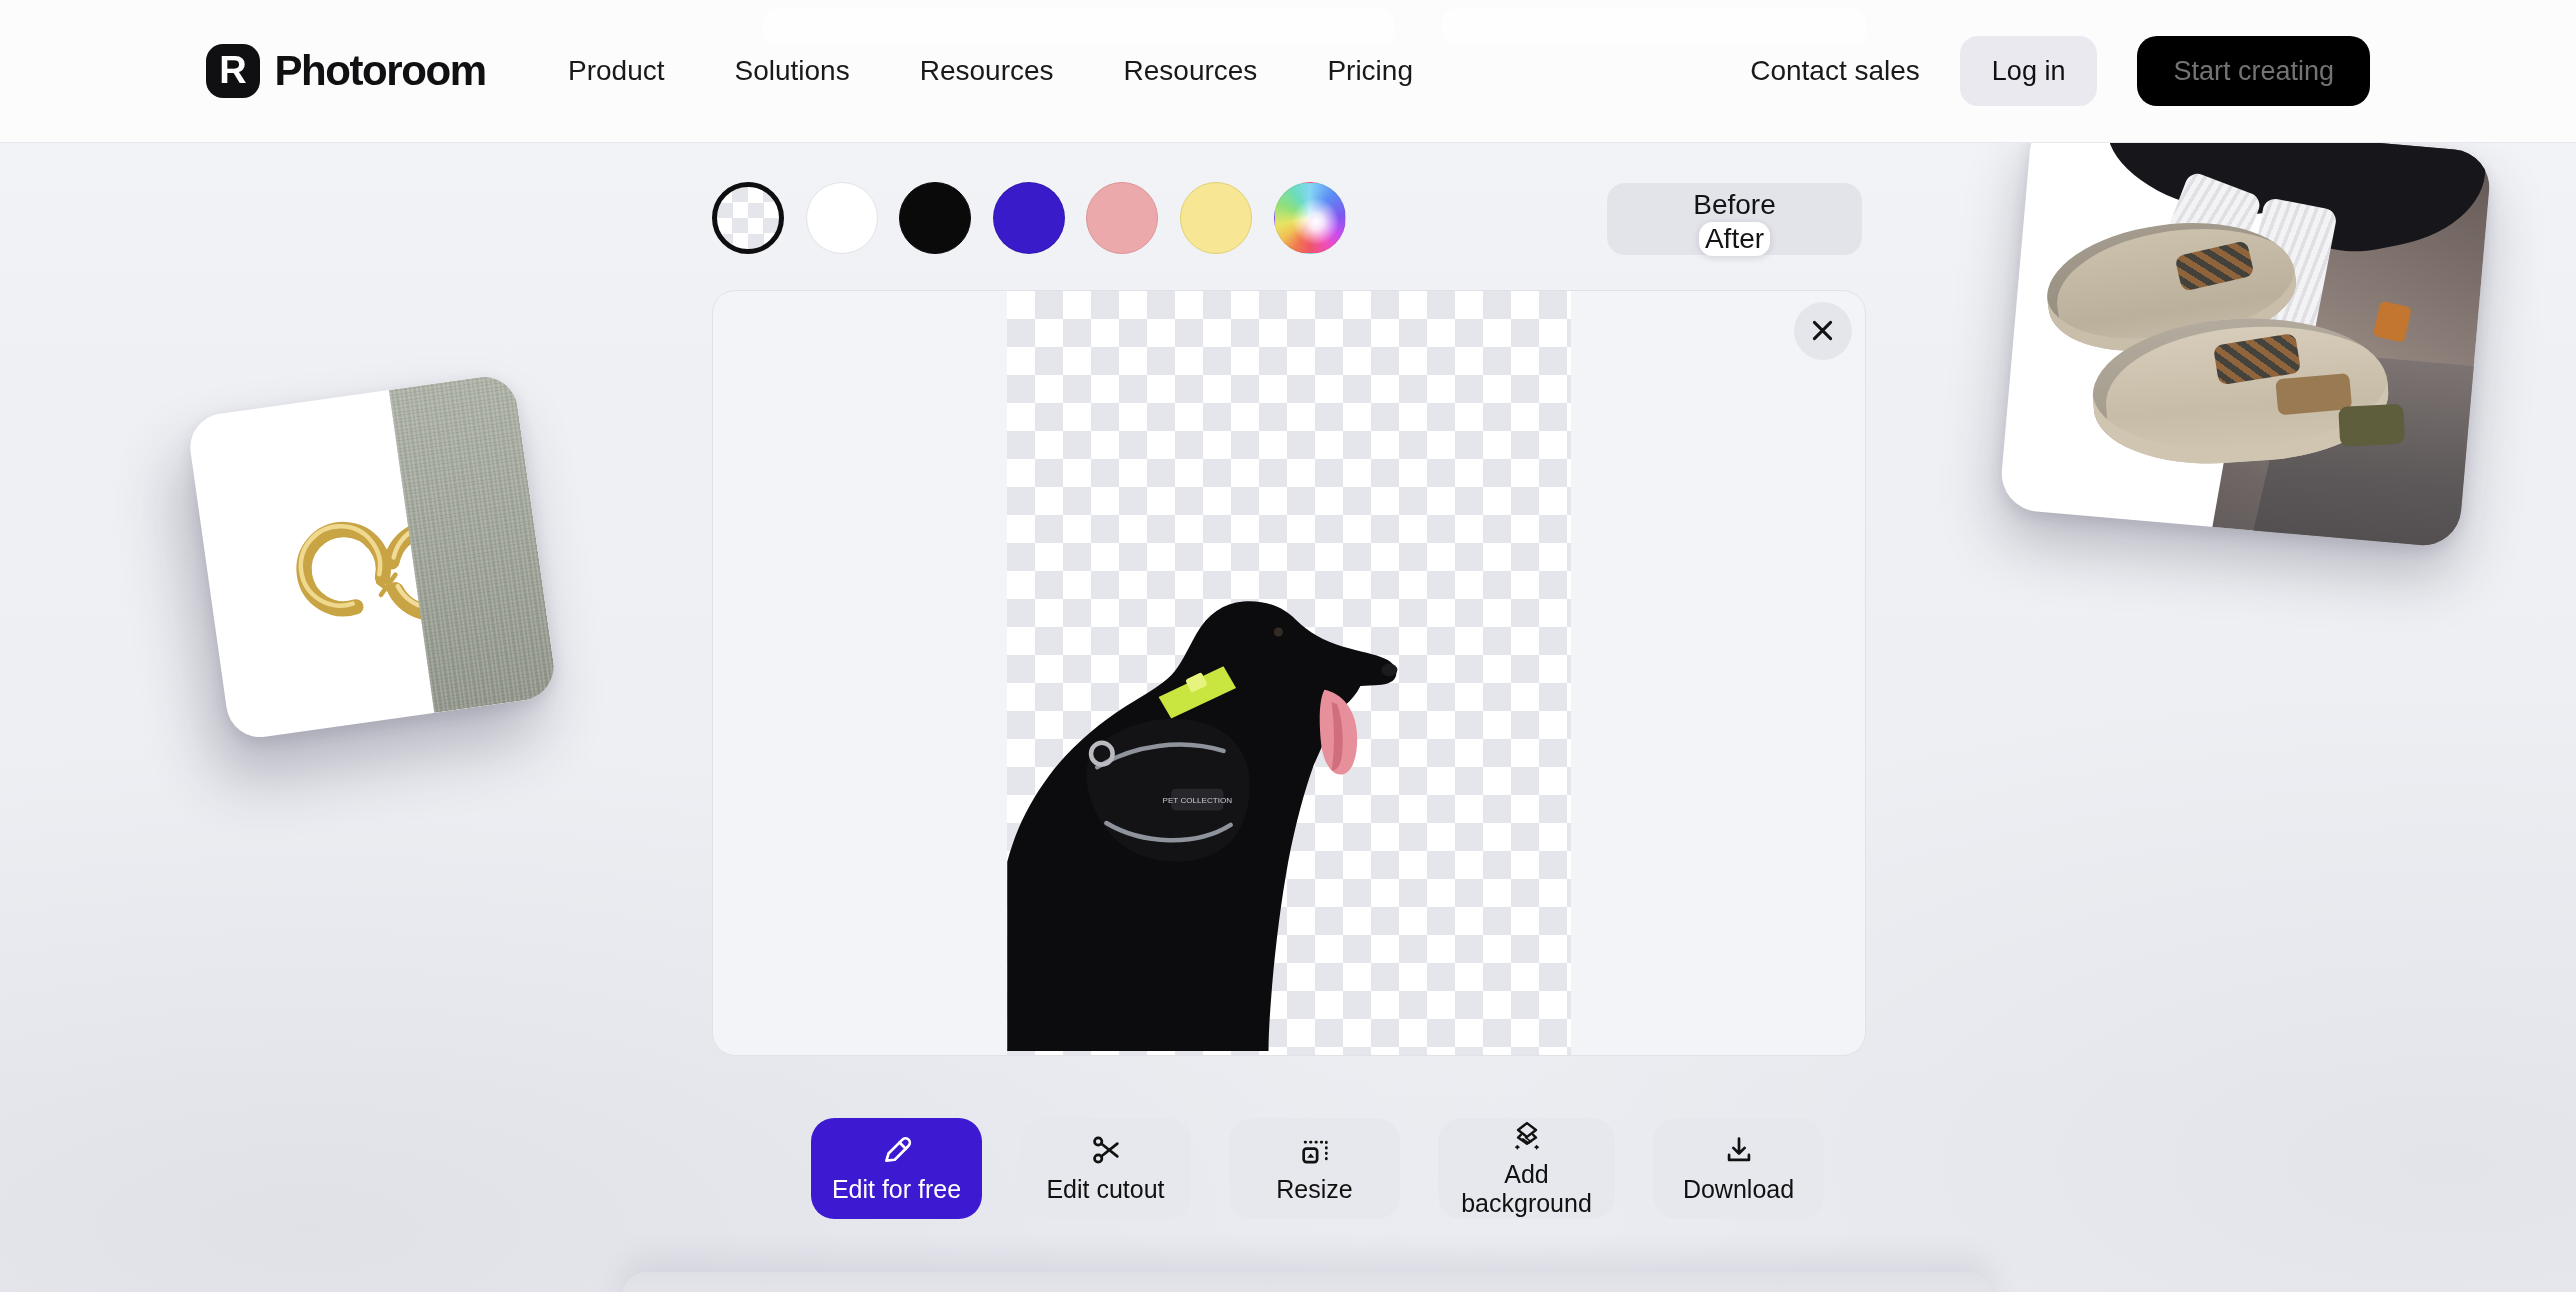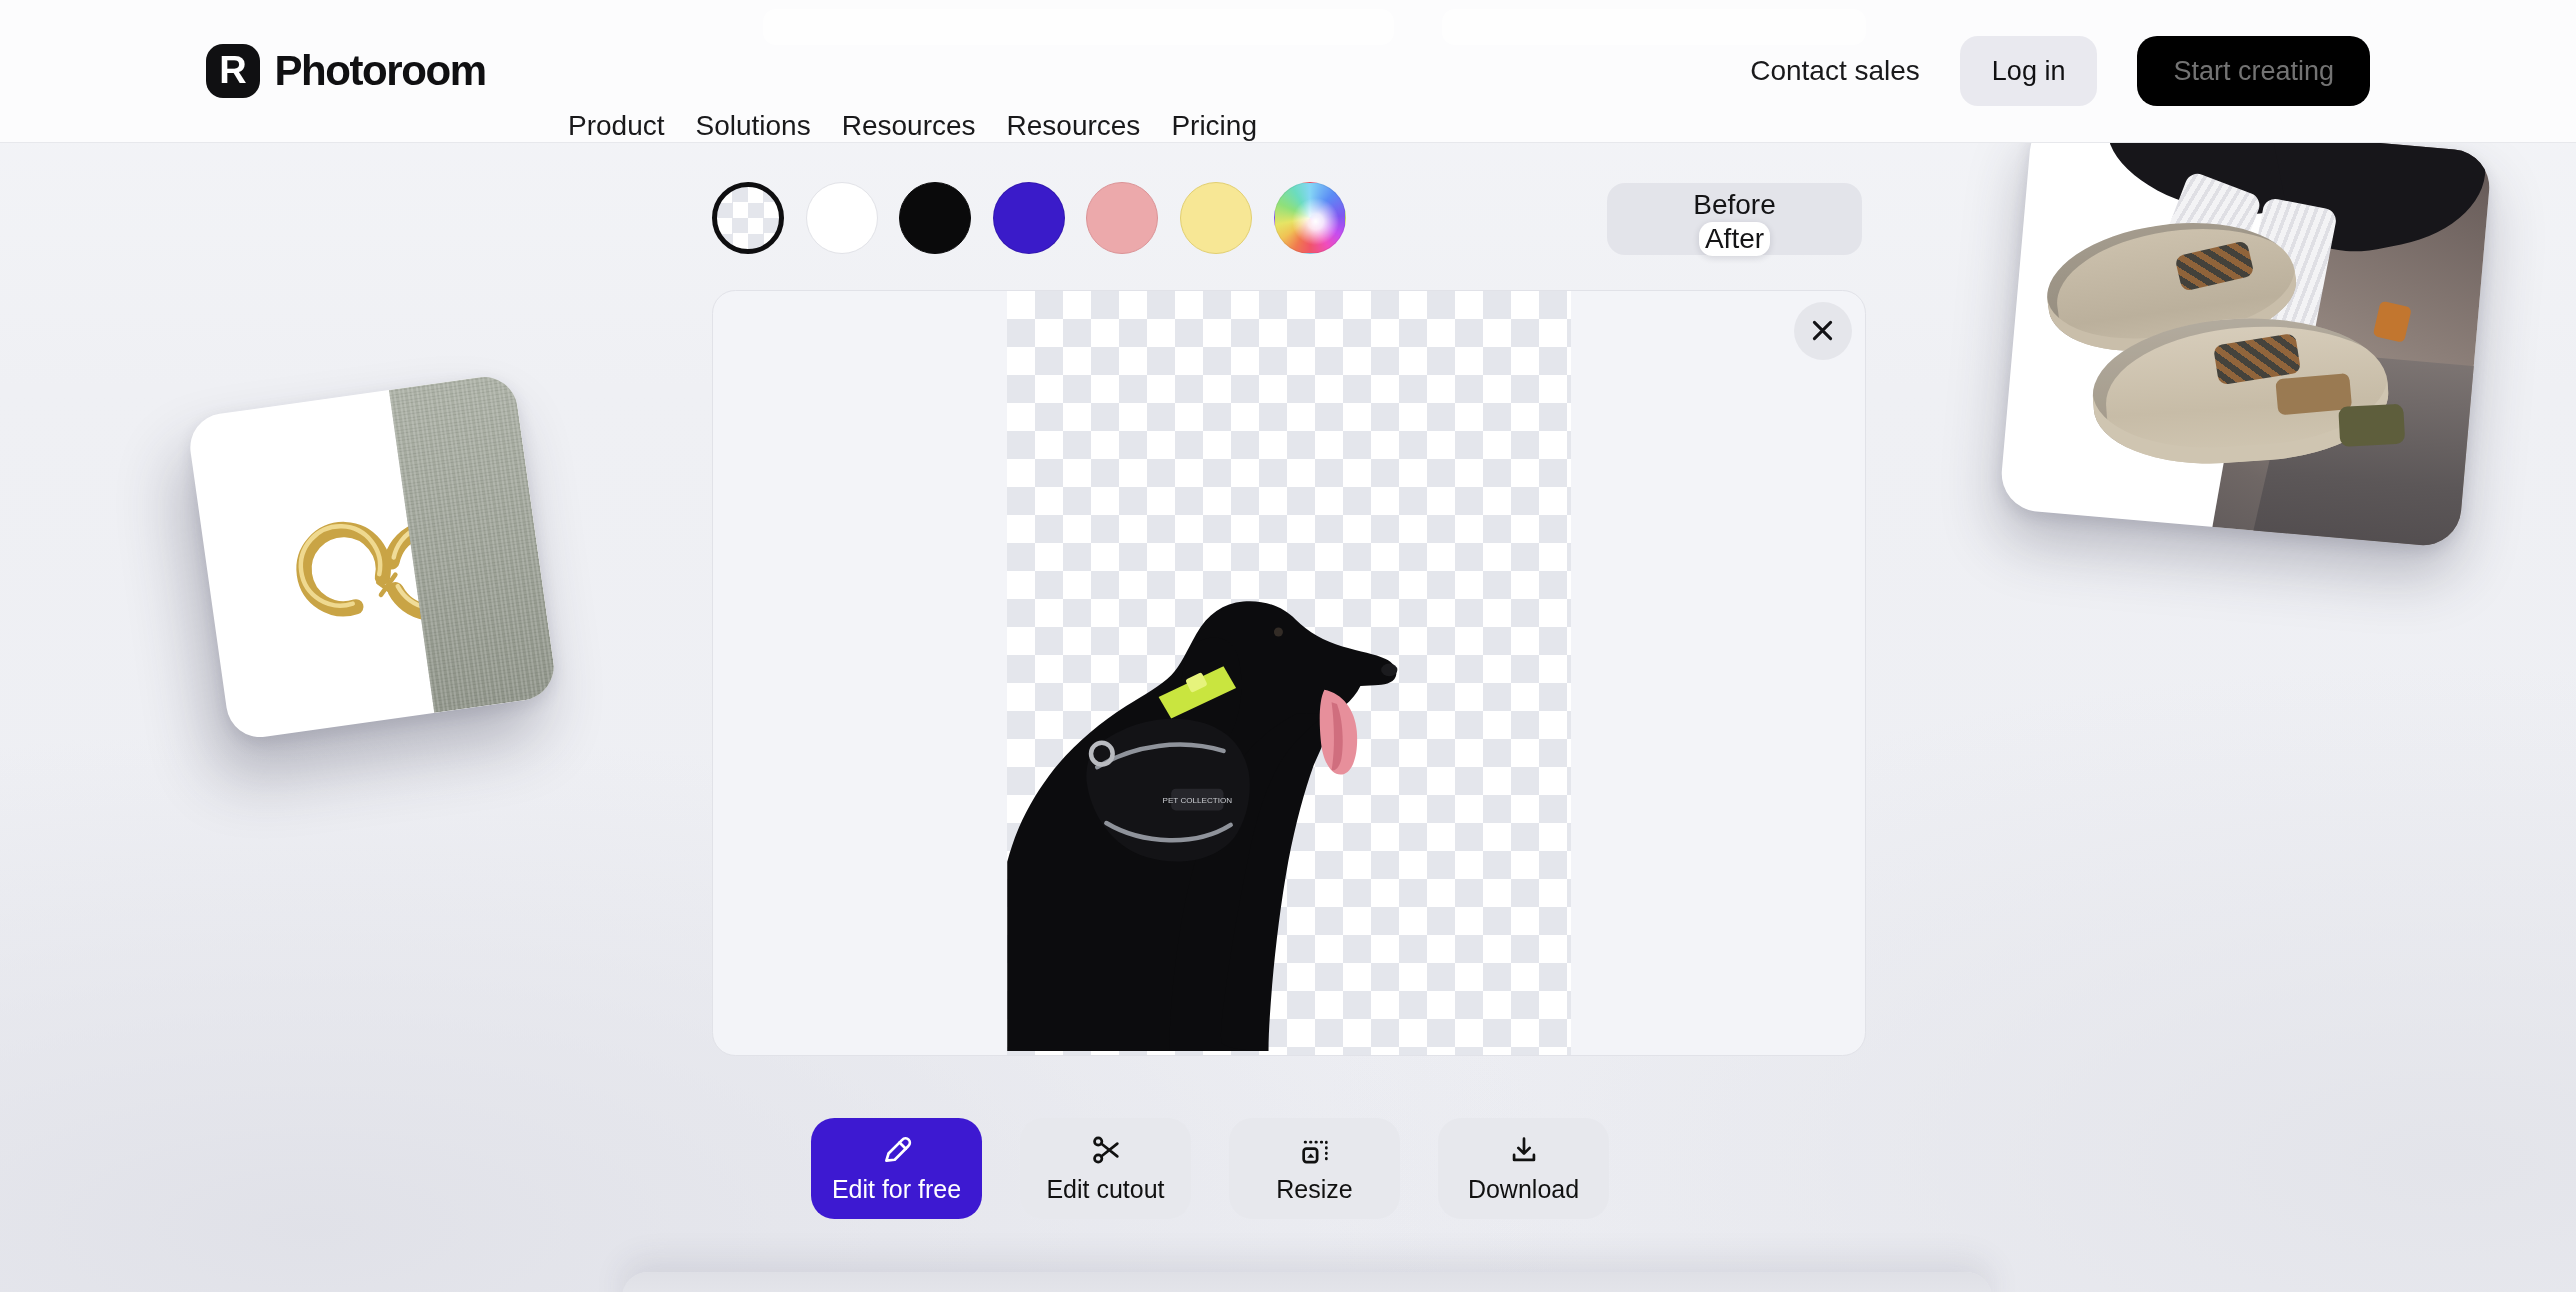--- a/index.html
+++ b/index.html
@@ -17,21 +17,21 @@
   }
 
   
   .header{position:absolute;top:0;left:0;width:2576px;height:142px;background:#FCFCFD;
     border-bottom:0.9px solid #E7E8EC;z-index:50;}
   .ghost-tab{position:absolute;top:9px;height:36px;border-radius:12.6px;background:rgba(255,255,255,.6);}
   .logo-group{position:absolute;left:206px;top:0;height:142px;display:flex;align-items:center;gap:14.4px;cursor:pointer;}
   .logo-mark{width:54px;height:54px;background:#101012;border-radius:17px;display:flex;align-items:center;justify-content:center;}
   .logo-mark span{color:#fff;font-size:38px;font-weight:800;line-height:1;transform:translateY(-0.9px);}
   .wordmark{font-size:42px;font-weight:700;letter-spacing:-1.4px;color:#101012;}
-  .nav{position:absolute;left:568px;top:0;height:142px;display:flex;align-items:flex-end;gap:31px;}
+  .nav{position:absolute;left:568px;top:0;height:142px;display:flex;align-items:center;gap:70px;}
   .nav a{font-size:28px;color:#19191B;text-decoration:none;cursor:pointer;}
   .header-right{position:absolute;right:206px;top:0;height:142px;display:flex;align-items:center;gap:40px;}
   .link-plain{font-size:28px;color:#19191B;cursor:pointer;text-align:center;}
   .btn-login{height:70px;padding:0 32px;border:none;border-radius:18px;background:#E9E9EF;
     font-size:27px;font-family:inherit;color:#101012;cursor:pointer;}
   .btn-start{height:70px;padding:0 36px;border:none;border-radius:20px;background:#000;
     font-size:27px;font-family:inherit;color:#737373;cursor:pointer;}
 
   
   .card-earrings{position:absolute;left:207px;top:394px;width:330px;height:326px;border-radius:34px;
@@ -253,20 +253,29 @@
 
   <button class="action-btn">
     <svg width="34" height="34" viewBox="0 0 24 24" fill="none">
       <rect x="4" y="11" width="9.5" height="9.5" rx="2" stroke="#111" stroke-width="1.9"></rect>
       <path d="M6.5 17.5 L9 14.5 L11.5 17.5 Z" fill="#111"></path>
       <path d="M5 6.5 H20 M20 6.5 V20" stroke="#111" stroke-width="1.9" stroke-dasharray="0.4 3.4" stroke-linecap="round"></path>
     </svg>
     <span>Resize</span>
   </button>
 
+  <button class="action-btn wide">
+    <svg width="34" height="34" viewBox="0 0 24 24" fill="none" stroke="#111" stroke-width="1.8" stroke-linecap="round" stroke-linejoin="round">
+      <path d="M12 3 L18.5 8 L12 13 L5.5 8 Z"></path>
+      <path d="M7.5 11.5 L5.5 13.5 L12 18 L18.5 13.5 L16.5 11.5"></path>
+      <path d="M9 14.5 L13.5 17.5 M11 13.5 L15 16.5" stroke-width="1.2"></path>
+      <path d="M5 19.5 v2 M4 20.5 h2 M19 19.5 v2 M18 20.5 h2" stroke-width="1.3"></path>
+    </svg>
+    <span>Add background</span>
+  </button>
 
   <button class="action-btn">
     <svg width="34" height="34" viewBox="0 0 24 24" fill="none" stroke="#111" stroke-width="1.9" stroke-linecap="round" stroke-linejoin="round">
       <path d="M12 4 V14 M8 10.5 L12 14.5 L16 10.5"></path>
       <path d="M5 15.5 V19 H19 V15.5"></path>
     </svg>
     <span>Download</span>
   </button>
 </div>
 

